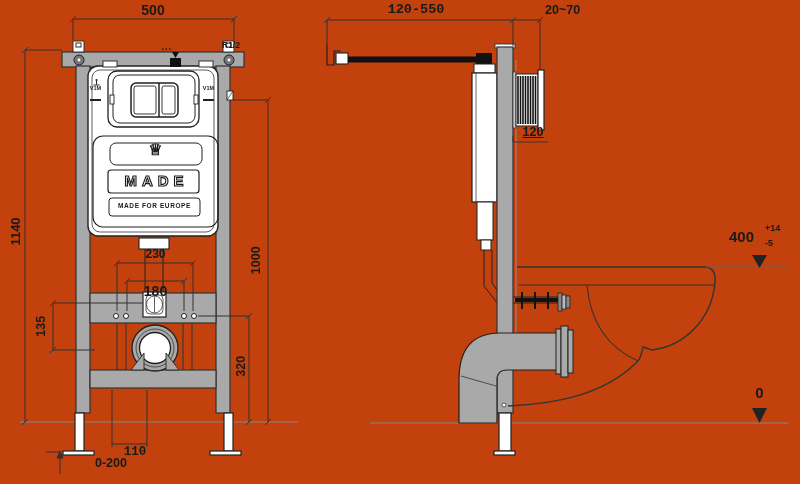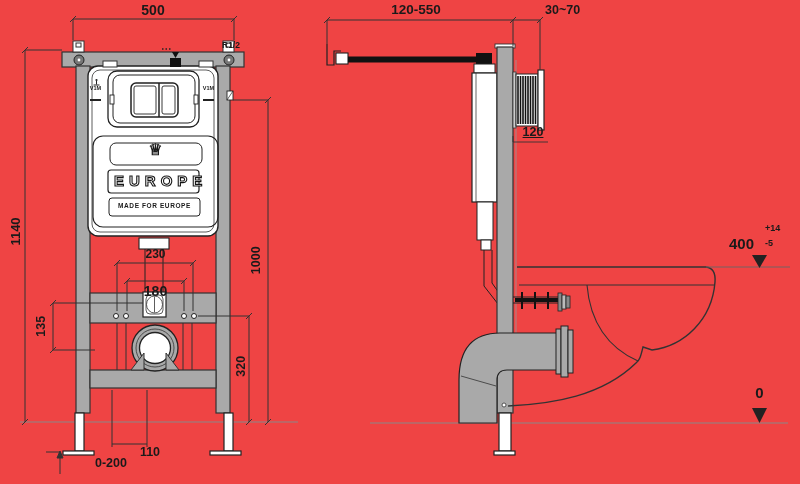--- a/index.html
+++ b/index.html
@@ -1,16 +1,16 @@
 <!DOCTYPE html>
 <html><head>
 <meta charset="utf-8">
 <style>
   html,body{margin:0;padding:0;background:#fff;}
-  #stage{position:relative;width:800px;height:484px;background:#ef4444;overflow:hidden;
+  #stage{position:relative;width:800px;height:484px;background:#c2410c;overflow:hidden;
          font-family:"Liberation Sans",sans-serif;color:#1a1a1a;}
   #linework{position:absolute;left:0;top:0;}
   .lbl{position:absolute;font-weight:bold;line-height:1;white-space:nowrap;color:#1a1a1a;}
   .c{text-align:center;}
   .rot{transform:rotate(-90deg);}
   .outline-text{color:#fff;-webkit-text-stroke:1.1px #151515;}
 </style>
 </head>
 <body>
 
@@ -246,31 +246,31 @@
     </g>
   </g>
 </svg>
 
 <div class="lbl c" style="left:113px;top:3px;width:80px;font-size:14px;">500</div>
 <div class="lbl c rot" style="left:-8px;top:225px;width:46px;font-size:13px;">1140</div>
 <div class="lbl" style="left:174px;top:41px;font-size:8.5px;padding-left:48px;">R1/2</div>
 <div class="lbl c" style="left:88px;top:86px;width:15px;font-size:5.5px;">V1M</div>
 <div class="lbl c" style="left:201px;top:86px;width:15px;font-size:5.5px;">V1M</div>
 <div class="lbl c" style="left:135px;top:142px;width:41px;font-size:16px;">♕</div>
-<div class="lbl c outline-text" style="left:109px;top:173px;width:90px;font-size:15px;letter-spacing:5px;text-indent:5px;">EUROPE</div>
+<div class="lbl c outline-text" style="left:109px;top:173px;width:90px;font-size:15px;letter-spacing:5px;text-indent:5px;">MADE</div>
 <div class="lbl c" style="left:110px;top:203px;width:89px;font-size:6.5px;letter-spacing:0.6px;">MADE FOR EUROPE</div>
 <div class="lbl c" style="left:135px;top:248px;width:41px;font-size:12px;">230</div>
 <div class="lbl c" style="left:135px;top:284px;width:41px;font-size:14px;">180</div>
 <div class="lbl c rot" style="left:19px;top:320px;width:44px;font-size:12.5px;">135</div>
 <div class="lbl c rot" style="left:233px;top:254px;width:46px;font-size:12.5px;">1000</div>
 <div class="lbl c rot" style="left:219px;top:360px;width:44px;font-size:12.5px;">320</div>
-<div class="lbl c" style="left:132px;top:446px;width:36px;font-size:12.5px;">110</div>
+<div class="lbl c" style="left:117px;top:446px;width:36px;font-size:12.5px;font-family:Liberation Mono, monospace;">110</div>
 <div class="lbl" style="left:64px;top:457px;font-size:12.5px;margin-left:31px;">0-200</div>
 
-<div class="lbl c" style="left:376px;top:3px;width:80px;font-size:13.5px;">120-550</div>
-<div class="lbl" style="left:545px;top:4px;font-size:12.5px;">30~70</div>
+<div class="lbl c" style="left:376px;top:3px;width:80px;font-size:13.5px;font-family:Liberation Mono, monospace;">120-550</div>
+<div class="lbl" style="left:545px;top:4px;font-size:12.5px;">20~70</div>
 <div class="lbl c" style="left:517px;top:126px;width:32px;font-size:12.5px;text-decoration:underline;">120</div>
-<div class="lbl" style="left:729px;top:236px;font-size:15px;">400</div>
+<div class="lbl" style="left:729px;top:229px;font-size:15px;">400</div>
 <div class="lbl" style="left:765px;top:224px;font-size:9px;">+14</div>
 <div class="lbl" style="left:765px;top:239px;font-size:9px;">-5</div>
 <div class="lbl c" style="left:751px;top:385px;width:17px;font-size:15px;">0</div>
 
 </div>
 
 </body></html>

